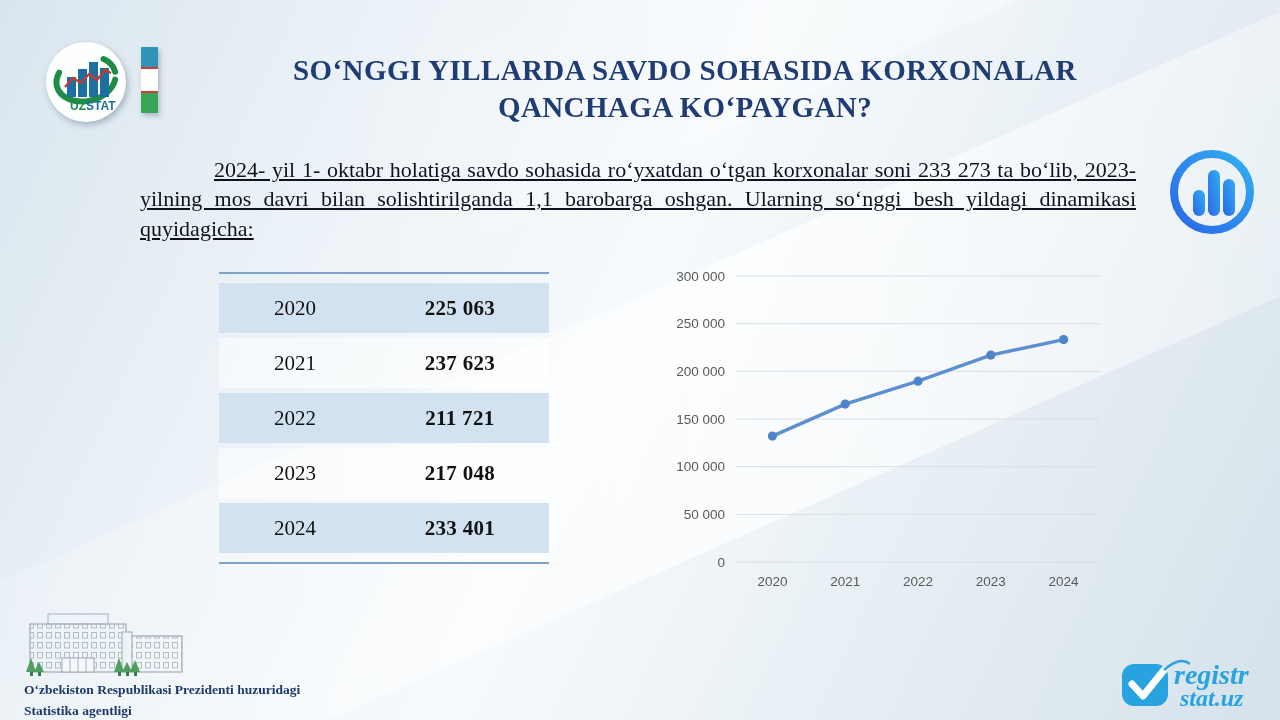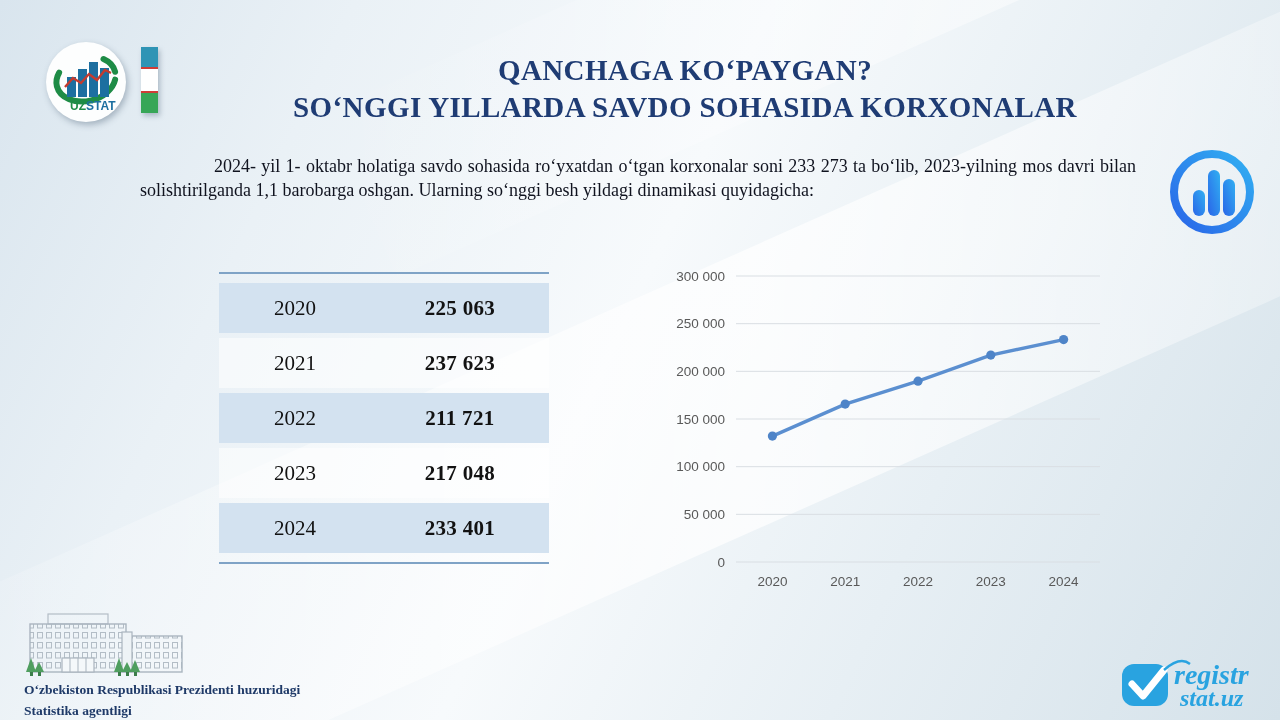--- a/index.html
+++ b/index.html
@@ -15,22 +15,22 @@
     background:#fdfefe;box-shadow:2px 3px 6px rgba(90,110,130,.45);}
   .flag-bar{position:absolute;left:141px;top:47px;width:17px;height:66px;box-shadow:2px 3px 5px rgba(90,110,130,.4);display:flex;flex-direction:column;}
   .flag-bar .b{background:#2f94b5;flex:0 0 20px;}
   .flag-bar .r{background:#cf3d36;flex:0 0 2px;}
   .flag-bar .w{background:#ffffff;flex:1;}
   .flag-bar .g{background:#37a657;flex:0 0 20px;}
 
   .title{position:absolute;left:225px;top:52px;width:920px;text-align:center;
     color:#1f3c74;font-weight:bold;font-size:29px;line-height:1.28;letter-spacing:.4px;}
 
-  .intro{position:absolute;left:140px;top:155px;width:996px;font-size:18px;line-height:1.33;
-    color:#10131f;text-align:justify;text-indent:74px;}
+  .intro{position:absolute;left:140px;top:155px;width:996px;font-size:22px;line-height:1.33;
+    color:#10131f;text-align:justify;text-indent:74px;text-decoration:underline;}
 
   
   .chart-badge{position:absolute;left:1166px;top:146px;width:92px;height:92px;}
 
   
   .years-table{position:absolute;left:219px;top:272px;width:330px;
     border-top:2px solid #7fa3c6;border-bottom:2px solid #7fa3c6;padding:4px 0;}
   .t-row{height:50px;margin:5px 0;display:flex;align-items:center;font-size:21px;color:#121212;}
   .t-row.odd{background:#d3e2f0;}
   .t-row.even{background:rgba(255,255,255,.55);}
@@ -67,22 +67,22 @@
 
   <div class="flag-bar">
     <div class="b"></div>
     <div class="r"></div>
     <div class="w"></div>
     <div class="r"></div>
     <div class="g"></div>
   </div>
 
   <div class="title">
+    <div>SO‘NGGI YILLARDA SAVDO SOHASIDA KORXONALAR</div>
     <div>QANCHAGA KO‘PAYGAN?</div>
-    <div>SO‘NGGI YILLARDA SAVDO SOHASIDA KORXONALAR</div>
   </div>
 
   <div class="intro">2024- yil 1- oktabr holatiga savdo sohasida ro‘yxatdan o‘tgan korxonalar soni 233 273 ta bo‘lib, 2023-yilning mos davri bilan solishtirilganda 1,1 barobarga oshgan. Ularning so‘nggi besh yildagi dinamikasi quyidagicha:</div>
 
   <div class="chart-badge">
     <svg width="92" height="92" viewBox="0 0 92 92">
       <defs>
         <linearGradient id="badgeGrad" x1="0" y1="1" x2="1" y2="0">
           <stop offset="0" stop-color="#2a65e8"></stop>
           <stop offset="1" stop-color="#31b0f2"></stop>

